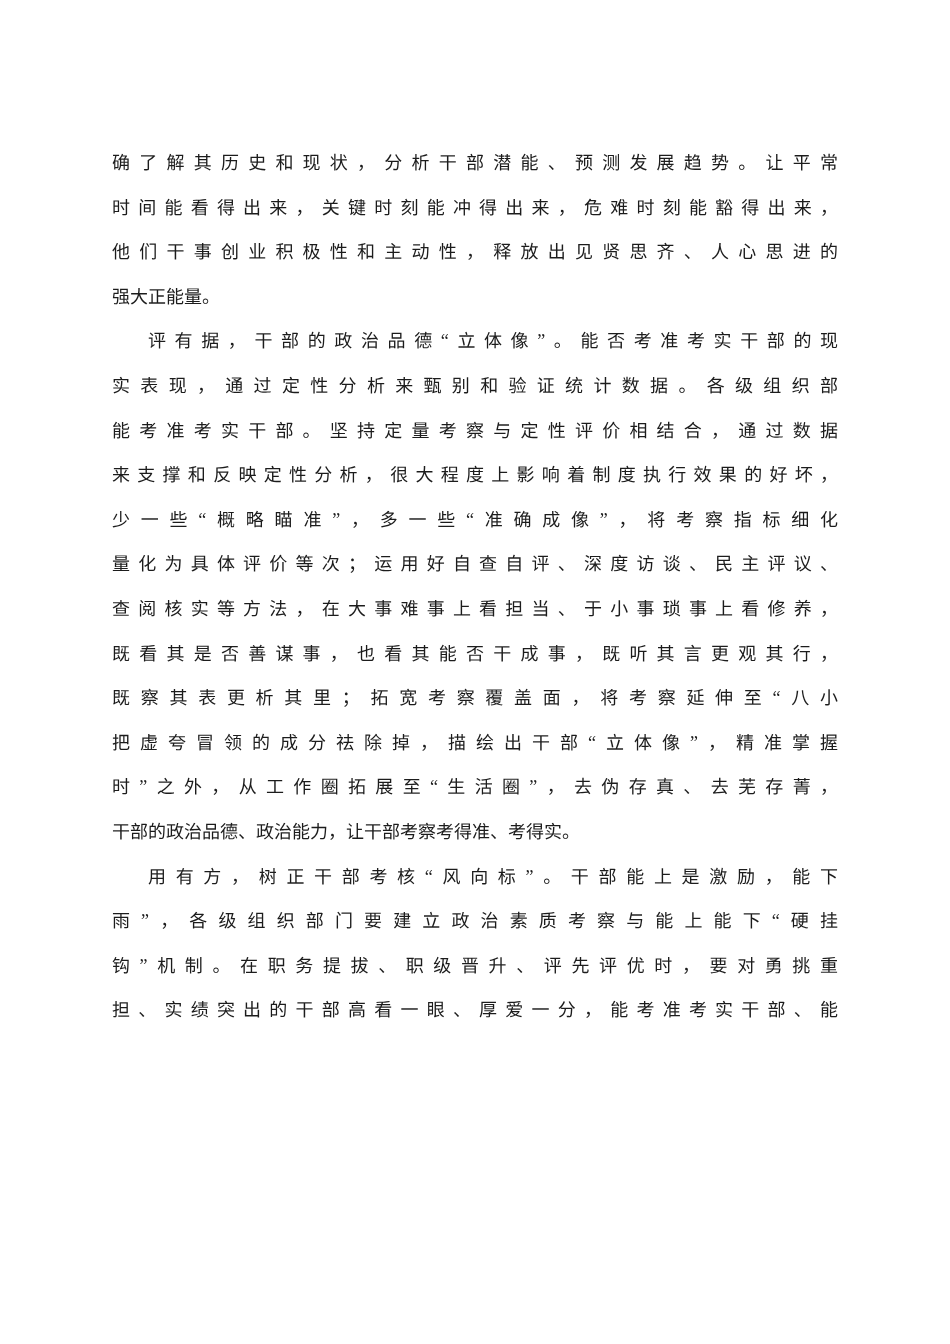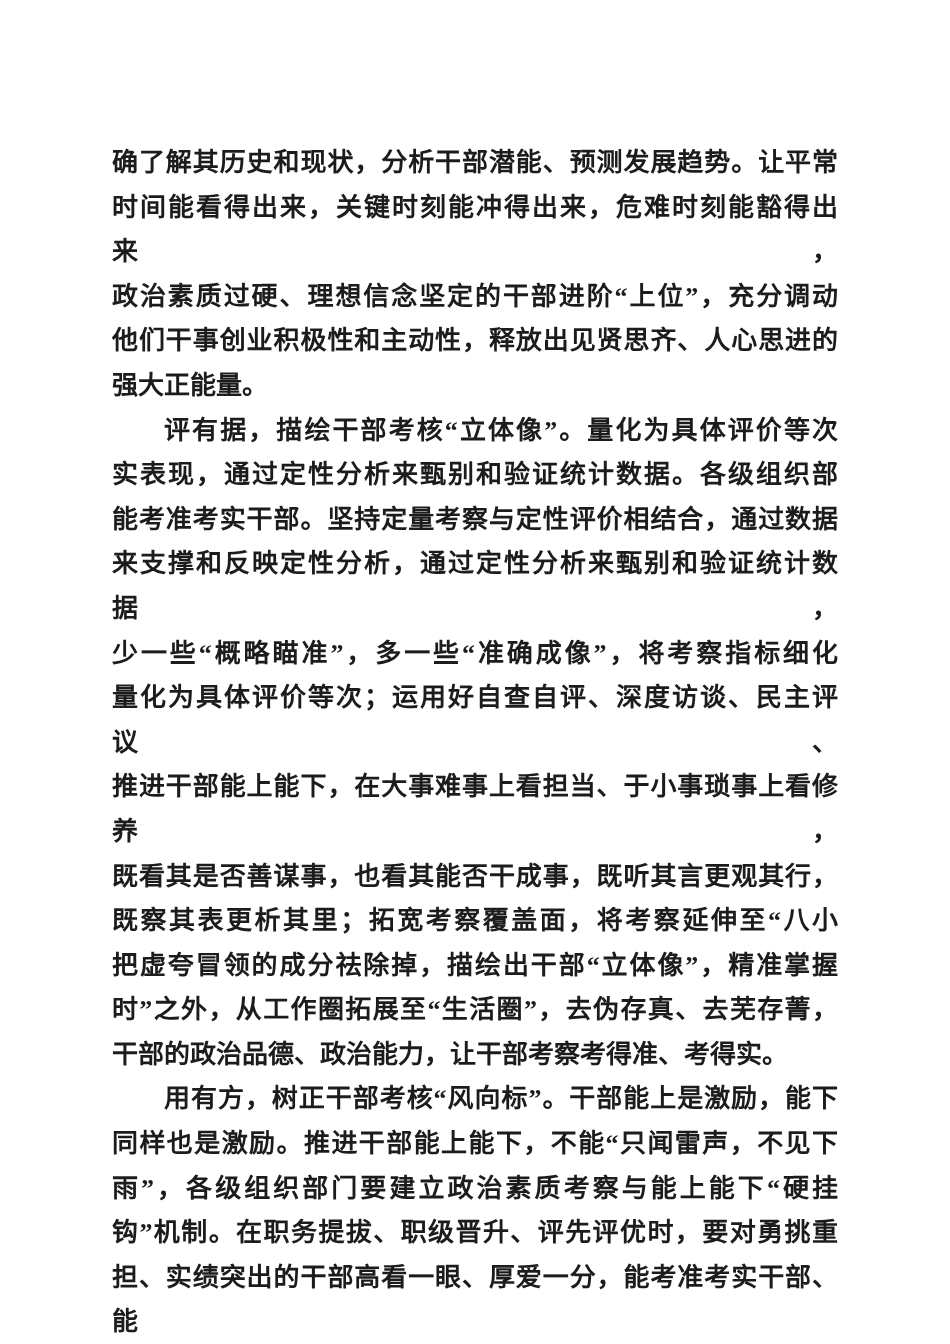--- a/index.html
+++ b/index.html
@@ -18,23 +18,23 @@
     width: 950px;
     height: 1344px;
     background: #ffffff;
   }
   .doc-text {
     position: absolute;
     left: 112px;
     top: 141px;
     width: 726px;
     color: #1c1c1c;
-    font-size: 26px;
+    font-size: 18px;
     line-height: 44.6px;
-    font-weight: 700;
+    font-weight: 400;
   }
   .paragraph {
     margin: 0;
     padding: 0;
   }
   .line {
     text-align: justify;
     text-align-last: justify;
     white-space: normal;
   }
@@ -46,39 +46,37 @@
   }
 </style>
 </head>
 <body>
 
 <div class="doc-page">
   <div class="doc-text">
       <div class="paragraph">
         <div class="line">确了解其历史和现状，分析干部潜能、预测发展趋势。让平常</div>
         <div class="line">时间能看得出来，关键时刻能冲得出来，危难时刻能豁得出来，</div>
-        <div class="line">政治素质过硬、理想信念坚定的干部进阶“上位”，充分调动</div>
         <div class="line">他们干事创业积极性和主动性，释放出见贤思齐、人心思进的</div>
         <div class="line para-end">强大正能量。</div>
       </div>
       <div class="paragraph">
-        <div class="line indent">评有据，描绘干部考核“立体像”。量化为具体评价等次</div>
+        <div class="line indent">评有据，干部的政治品德“立体像”。能否考准考实干部的现</div>
         <div class="line">实表现，通过定性分析来甄别和验证统计数据。各级组织部</div>
         <div class="line">能考准考实干部。坚持定量考察与定性评价相结合，通过数据</div>
-        <div class="line">来支撑和反映定性分析，通过定性分析来甄别和验证统计数据，</div>
+        <div class="line">来支撑和反映定性分析，很大程度上影响着制度执行效果的好坏，</div>
         <div class="line">少一些“概略瞄准”，多一些“准确成像”，将考察指标细化</div>
         <div class="line">量化为具体评价等次；运用好自查自评、深度访谈、民主评议、</div>
-        <div class="line">推进干部能上能下，在大事难事上看担当、于小事琐事上看修养，</div>
+        <div class="line">查阅核实等方法，在大事难事上看担当、于小事琐事上看修养，</div>
         <div class="line">既看其是否善谋事，也看其能否干成事，既听其言更观其行，</div>
         <div class="line">既察其表更析其里；拓宽考察覆盖面，将考察延伸至“八小</div>
         <div class="line">把虚夸冒领的成分祛除掉，描绘出干部“立体像”，精准掌握</div>
         <div class="line">时”之外，从工作圈拓展至“生活圈”，去伪存真、去芜存菁，</div>
         <div class="line para-end">干部的政治品德、政治能力，让干部考察考得准、考得实。</div>
       </div>
       <div class="paragraph">
         <div class="line indent">用有方，树正干部考核“风向标”。干部能上是激励，能下</div>
-        <div class="line">同样也是激励。推进干部能上能下，不能“只闻雷声，不见下</div>
         <div class="line">雨”，各级组织部门要建立政治素质考察与能上能下“硬挂</div>
         <div class="line">钩”机制。在职务提拔、职级晋升、评先评优时，要对勇挑重</div>
         <div class="line">担、实绩突出的干部高看一眼、厚爱一分，能考准考实干部、能</div>
       </div>
     </div>
 </div>
 
 </body></html>

